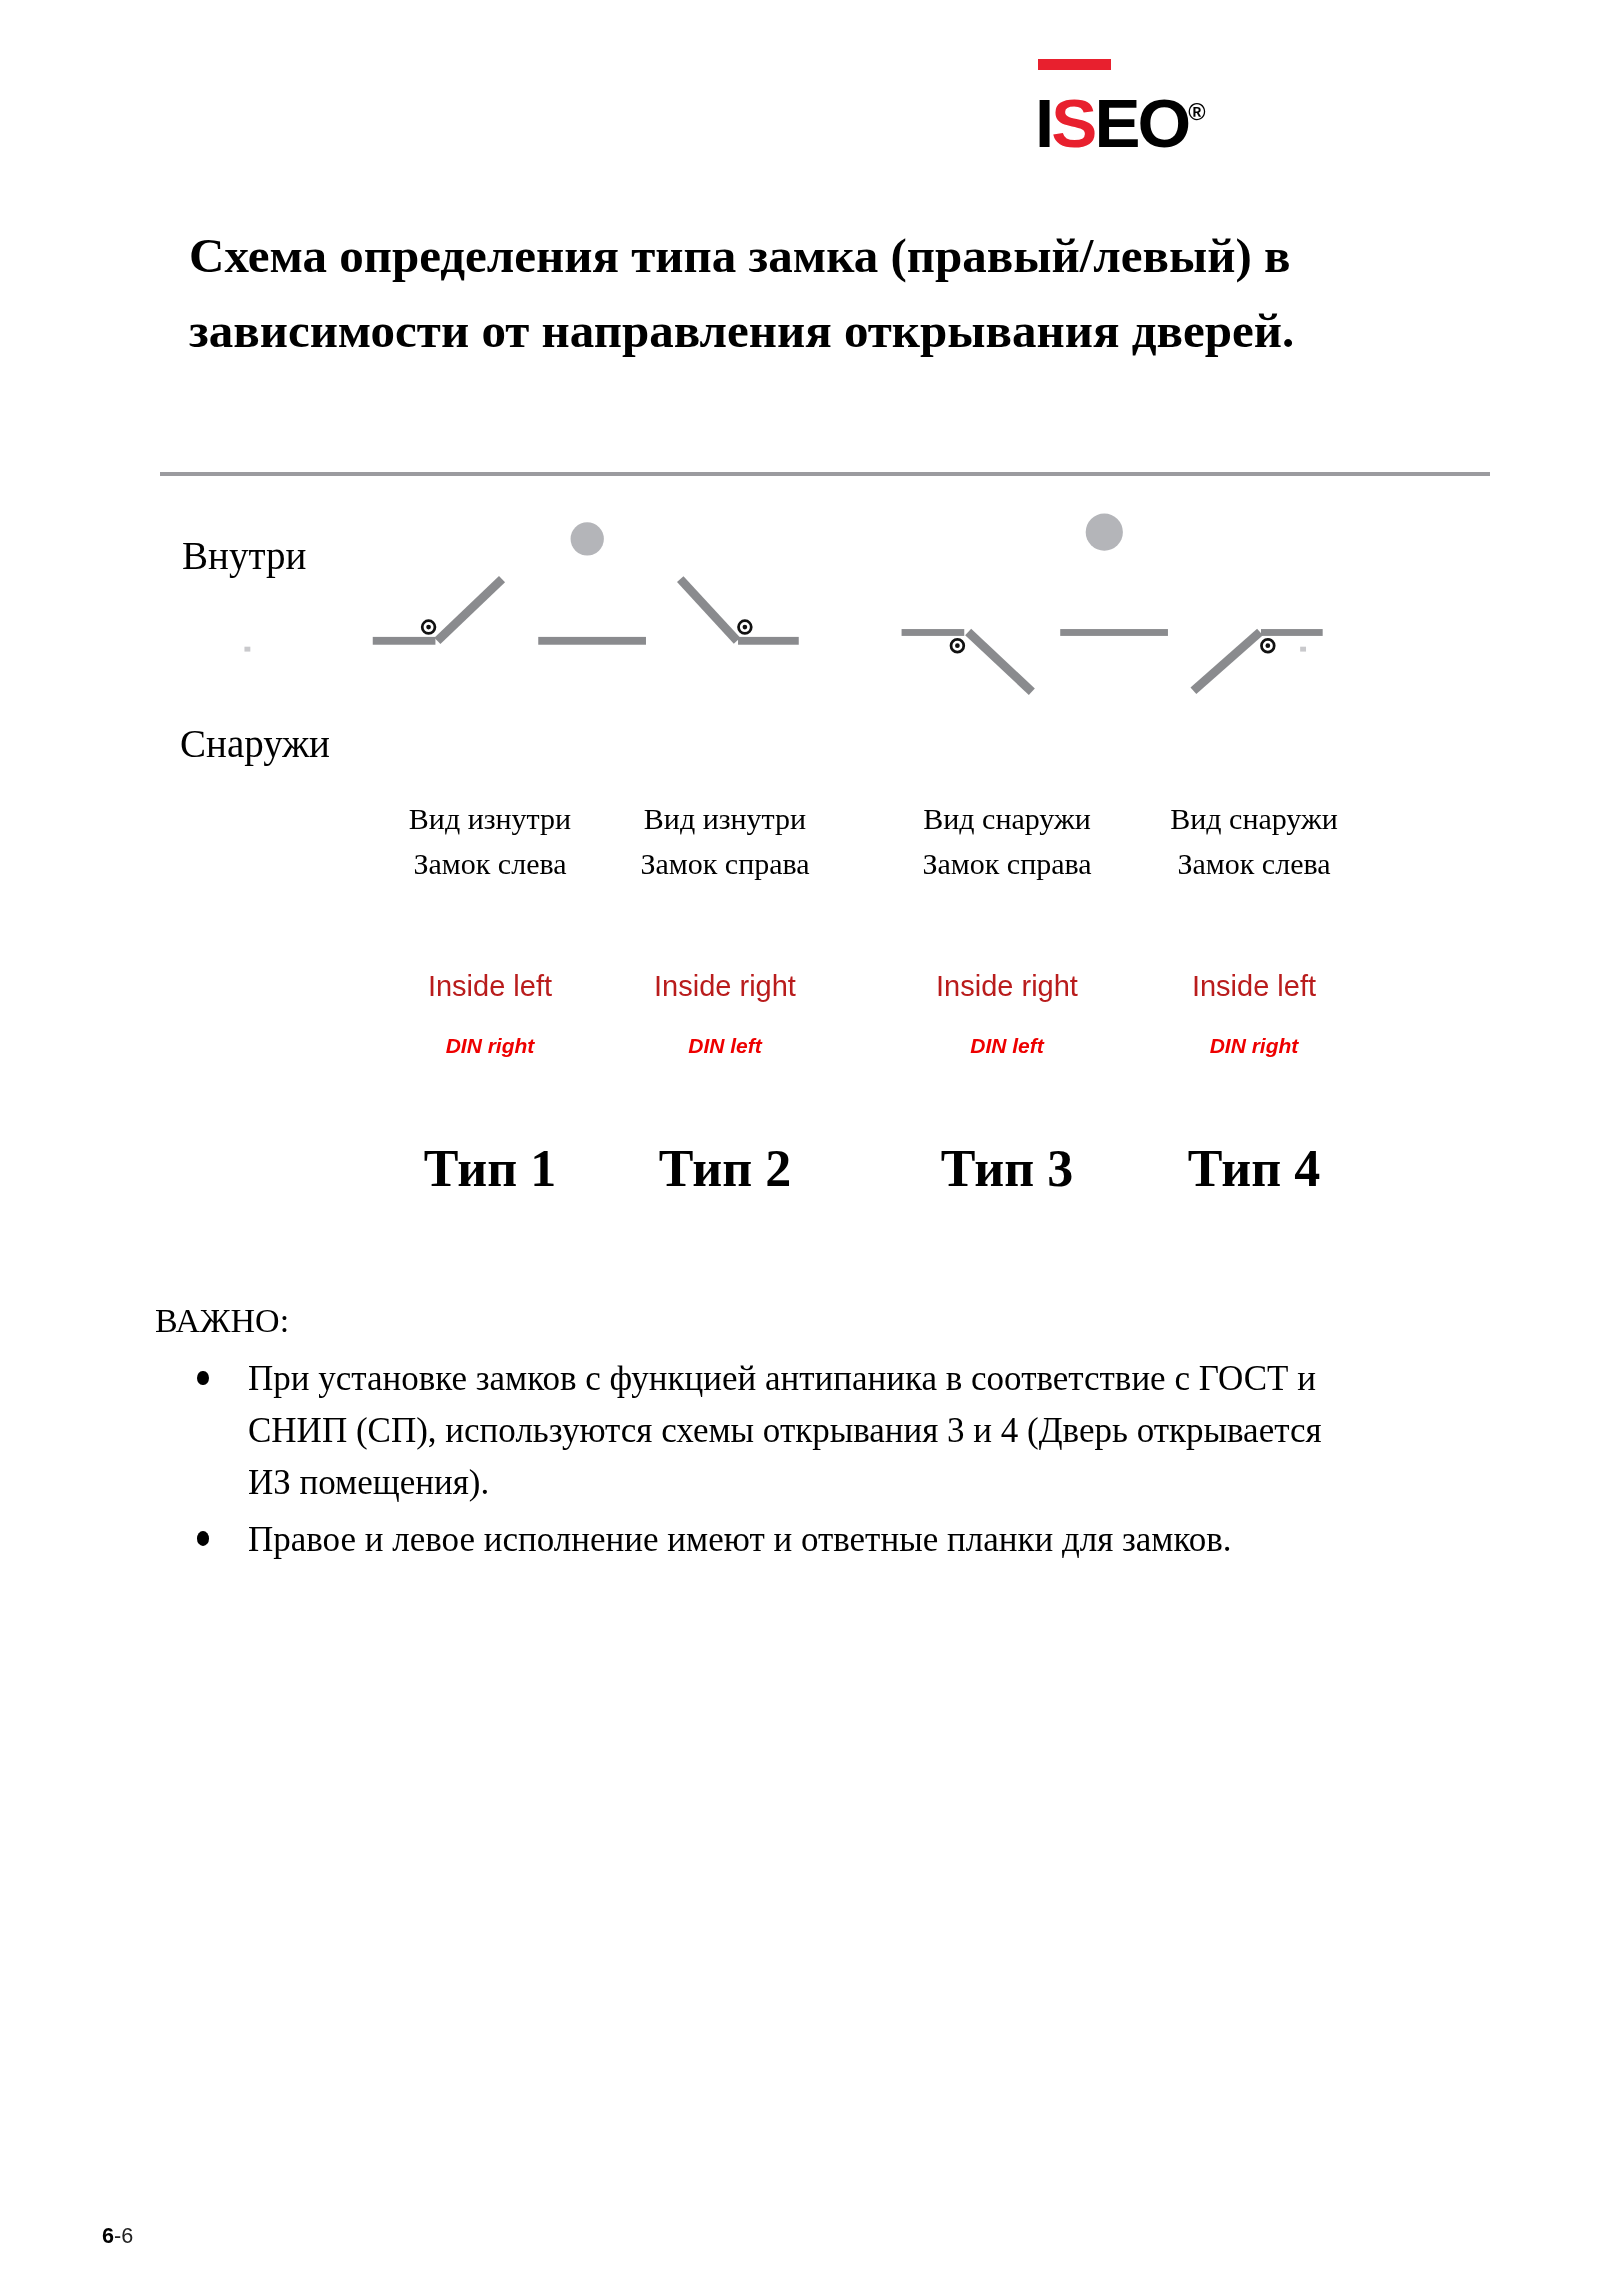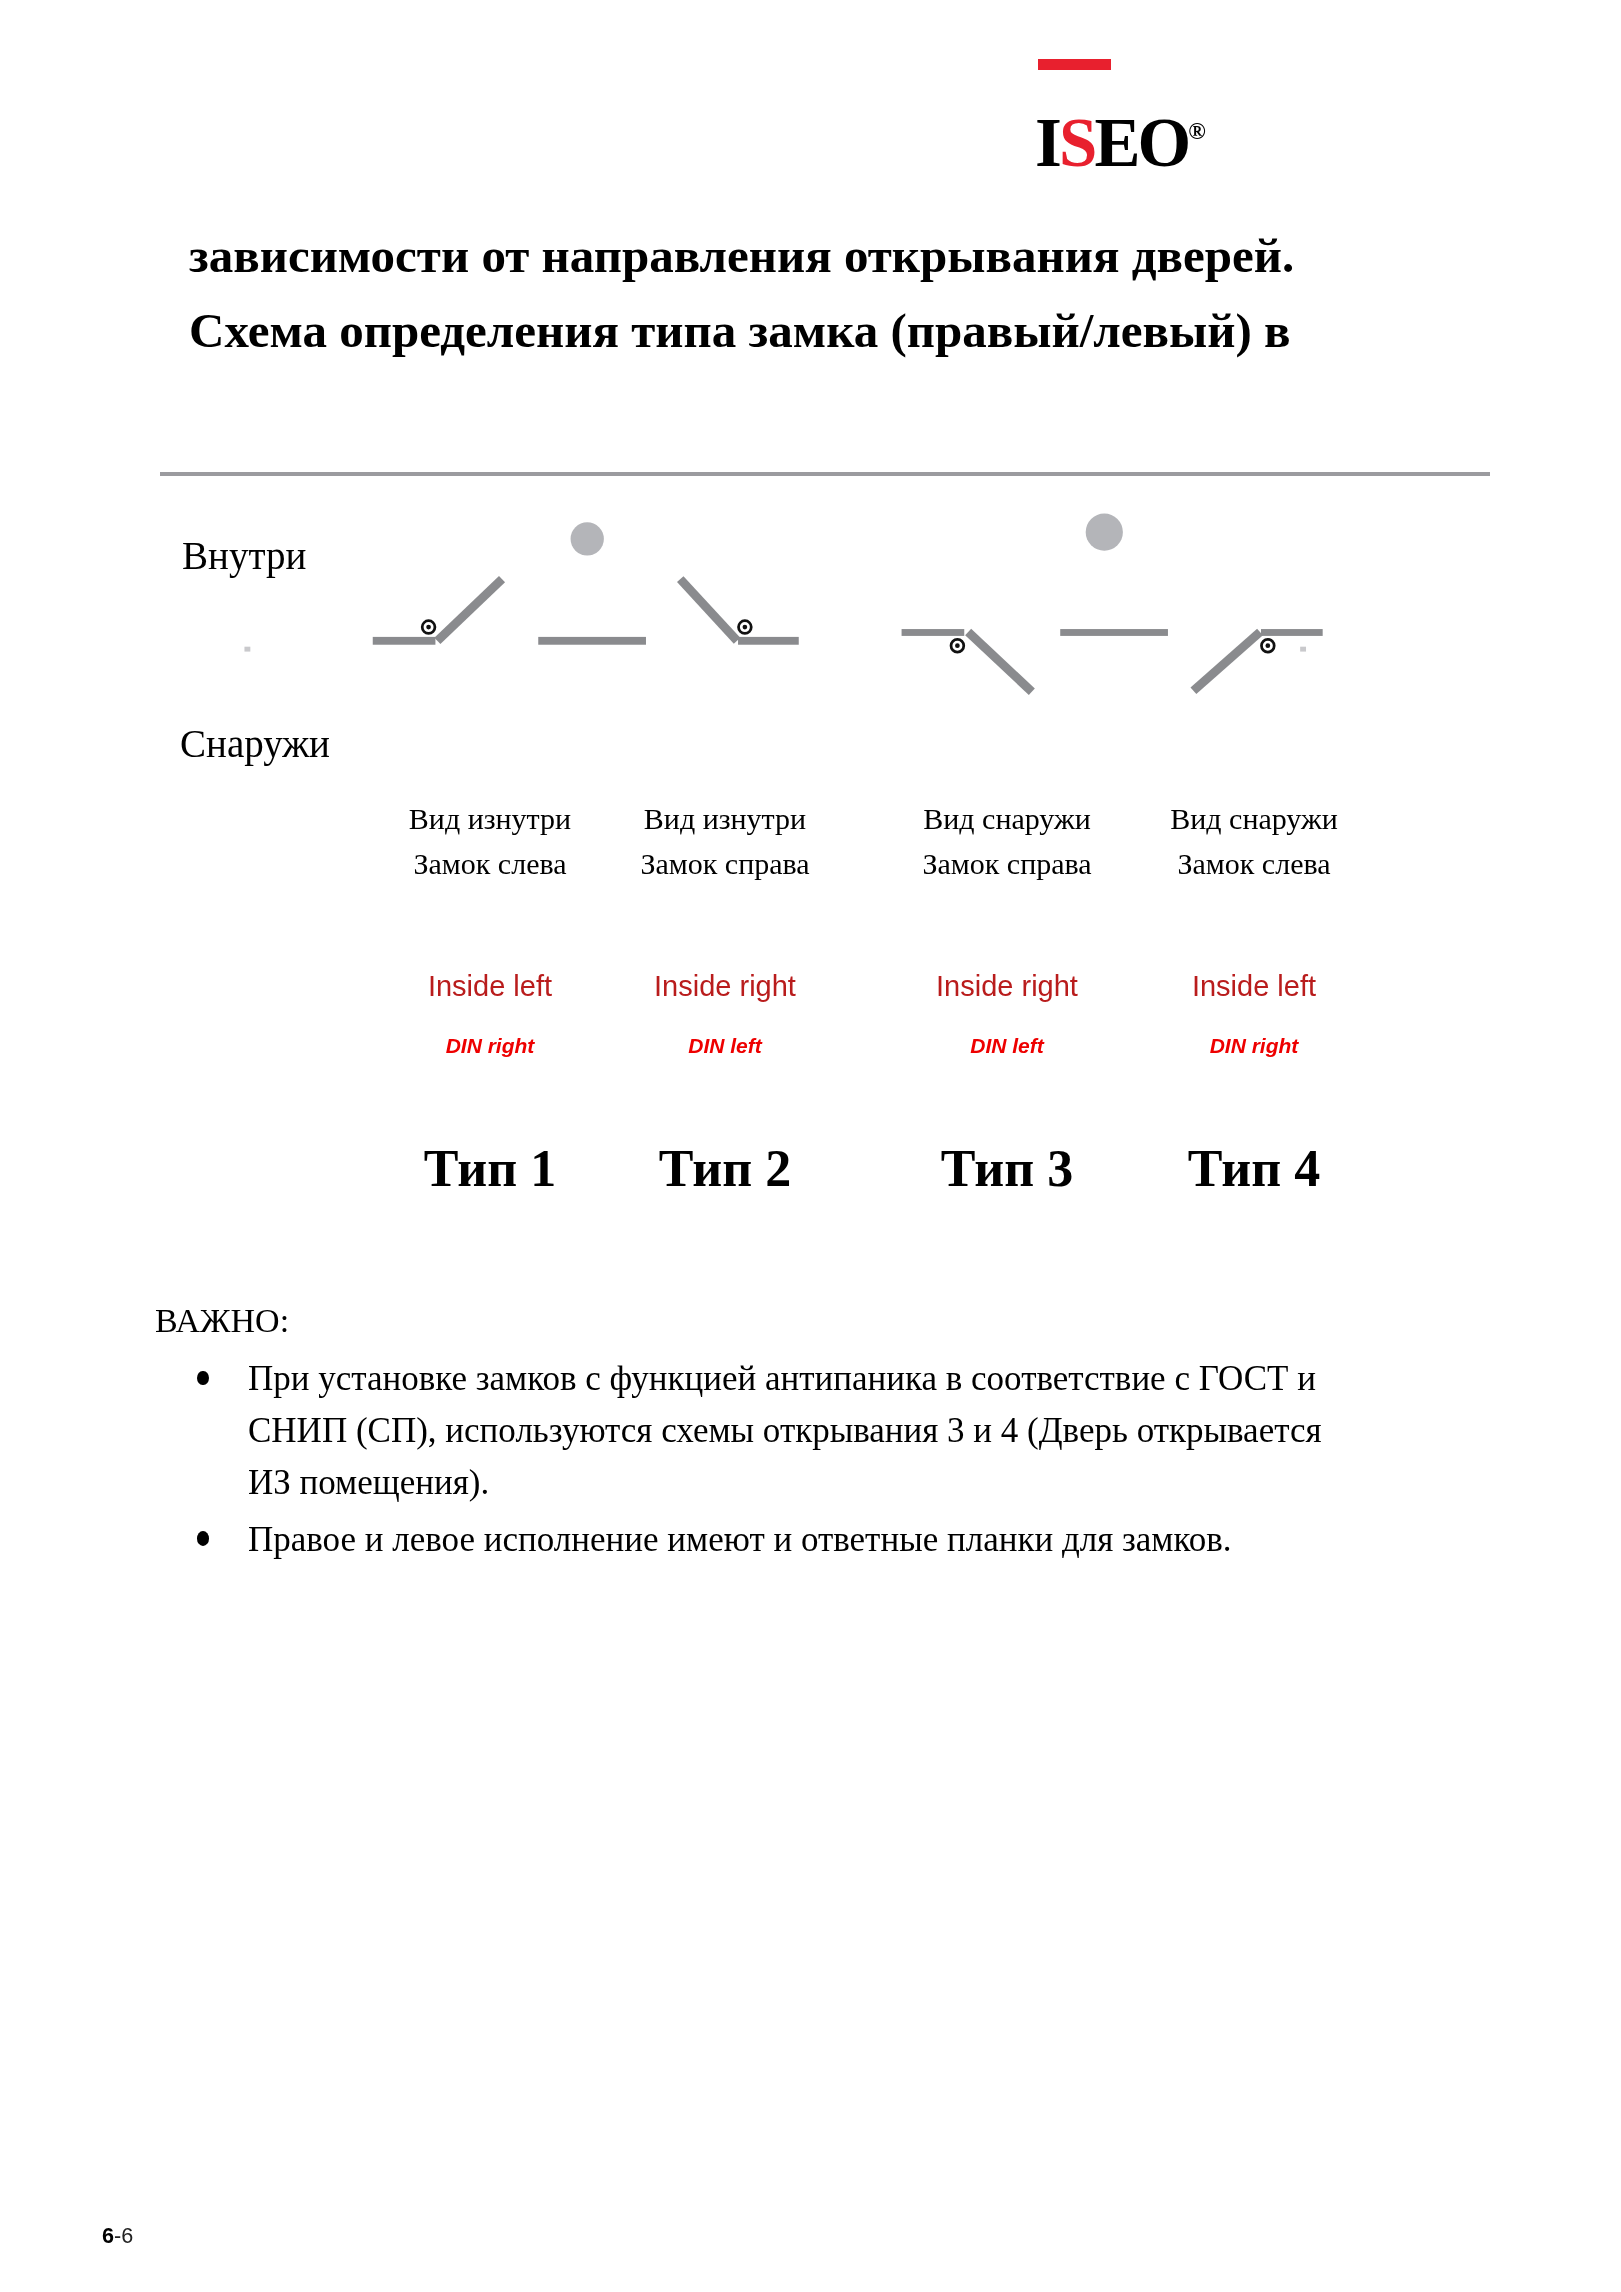--- a/index.html
+++ b/index.html
@@ -9,23 +9,23 @@
     margin:0 auto;
     background:#ffffff;
     overflow:hidden;
     font-family:"Liberation Serif", serif;
     color:#000;
   }
   
   .logo{position:absolute;left:1035px;top:59px;width:216px;}
   .logo-bar{width:73px;height:10.8px;background:#e8202e;margin-left:2.9px;}
   .logo-text{
-    font-family:Liberation Serif, serif;
-    font-weight:bold;font-size:69px;line-height:86px;
-    letter-spacing:-2.9px;margin-top:18px;white-space:nowrap;
+    font-family:Liberation Sans, sans-serif;
+    font-weight:bold;font-size:69px;line-height:73px;
+    letter-spacing:-2.9px;margin-top:6px;white-space:nowrap;
   }
   .logo-text .s{color:#e8202e;}
   .logo-reg{font-size:23.5px;vertical-align:27.4px;letter-spacing:0;}
   
   .title{
     position:absolute;left:189px;top:218px;width:1206px;
     font-weight:bold;font-size:49px;line-height:75px;
     letter-spacing:0px;
   }
   
@@ -62,22 +62,22 @@
 <body>
 
 <div class="page">
 
   <div class="logo">
     <div class="logo-bar"></div>
     <div class="logo-text"><span>I</span><span class="s">S</span><span>EO</span><span class="logo-reg">®</span></div>
   </div>
 
   <div class="title">
+    <div>Схема определения типа замка (правый/левый) в</div>
     <div>зависимости от направления открывания дверей.</div>
-    <div>Схема определения типа замка (правый/левый) в</div>
   </div>
 
   <div class="rule"></div>
 
   <svg class="diagram-svg" width="1621" height="284" viewBox="0 500 1654 290" xmlns="http://www.w3.org/2000/svg">
 
     <circle cx="599" cy="550" r="17" fill="#b4b5b9"></circle>
     <circle cx="1127" cy="543" r="19" fill="#b4b5b9"></circle>
 
     <rect x="249" y="660" width="6" height="5" fill="#c9c9cc"></rect>

